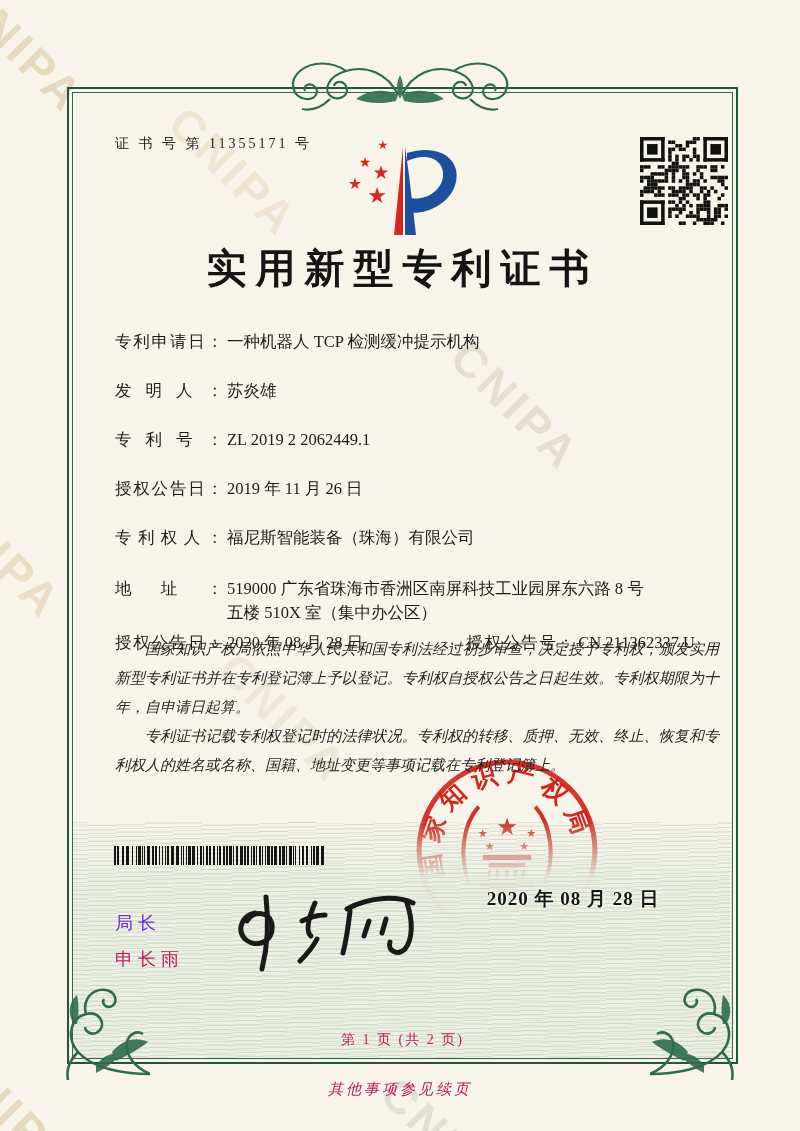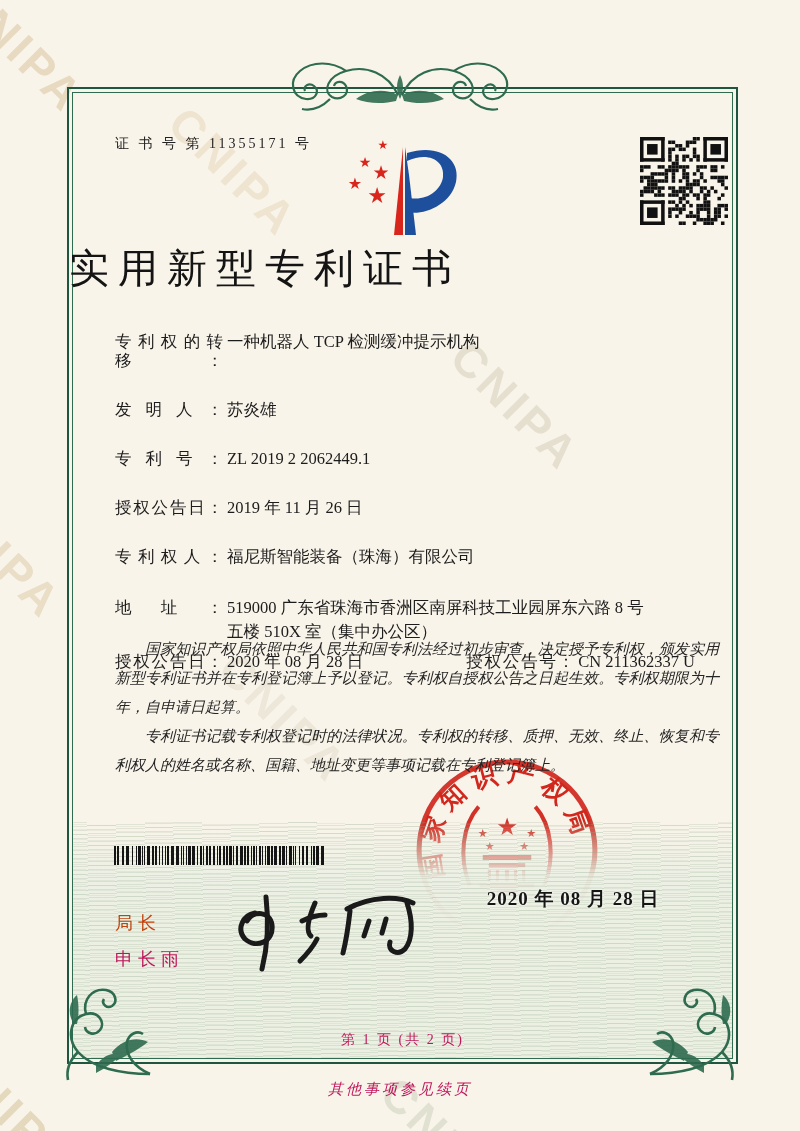--- a/index.html
+++ b/index.html
@@ -40,22 +40,22 @@
   .orn-bl{left:52px;top:982px;}
   .orn-br{left:648px;top:982px;transform:scaleX(-1);}
   
   .cert-no{
     position:absolute;left:46px;top:46px;
     font-size:14px;letter-spacing:3px;color:#222;
   }
   .qr{position:absolute;left:571px;top:48px;width:88px;height:88px;}
   .logo{position:absolute;left:270px;top:28px;width:126px;height:122px;}
   .title{
-    position:absolute;left:0;right:0;top:152px;text-align:left;
-    font-size:40px;font-weight:normal;letter-spacing:9px;color:#141414;
+    position:absolute;left:0;right:0;top:152px;text-align:center;
+    font-size:40px;font-weight:bold;letter-spacing:9px;color:#141414;
   }
   
   .fields{position:absolute;left:46px;top:243px;width:580px;font-size:16.5px;}
   .f-row{display:flex;margin-bottom:30px;line-height:19px;}
   .f-label{
     display:inline-block;width:108px;flex:none;
     text-align:justify;text-align-last:justify;
   }
   .f-value{margin-left:4px;white-space:pre-line;}
   .f-row.addr{line-height:24px;margin-bottom:8px;margin-top:15px;}
@@ -68,21 +68,21 @@
     font-size:15px;line-height:29px;text-align:justify;
     font-style:italic;color:#242424;
   }
   .paras p{margin:0;text-indent:2em;}
   
   .barcode{position:absolute;left:45px;top:757px;width:212px;height:19px;}
   
   .sig-title{
     position:absolute;left:46px;top:822px;
     font-family:"Liberation Sans","DejaVu Sans",sans-serif;
-    font-size:18px;letter-spacing:5px;color:#c2410c;
+    font-size:18px;letter-spacing:5px;color:#6d28d9;
   }
   .sig-name{
     position:absolute;left:46px;top:858px;
     font-family:"Liberation Sans","DejaVu Sans",sans-serif;
     font-size:18px;letter-spacing:5px;color:#be185d;
   }
   .sig-script{position:absolute;left:152px;top:790px;}
   
   .seal{position:absolute;left:411px;top:754px;width:192px;height:192px;mix-blend-mode:multiply;}
   .seal-date{
@@ -361,21 +361,21 @@
           <text x="42" y="62" font-size="19">★</text>
           <text x="16" y="72" font-size="16">★</text>
           <text x="38" y="86" font-size="22">★</text>
         </g>
       </svg>
 
       <div class="title">实用新型专利证书</div>
 
       <div class="fields">
         <div class="f-row">
-          <span class="f-label">专利权的转移：</span>
+          <span class="f-label">专利申请日：</span>
           <span class="f-value">一种机器人 TCP 检测缓冲提示机构</span>
         </div>
         <div class="f-row">
           <span class="f-label">发明人：</span>
           <span class="f-value">苏炎雄</span>
         </div>
         <div class="f-row">
           <span class="f-label">专利号：</span>
           <span class="f-value">ZL 2019 2 2062449.1</span>
         </div>

